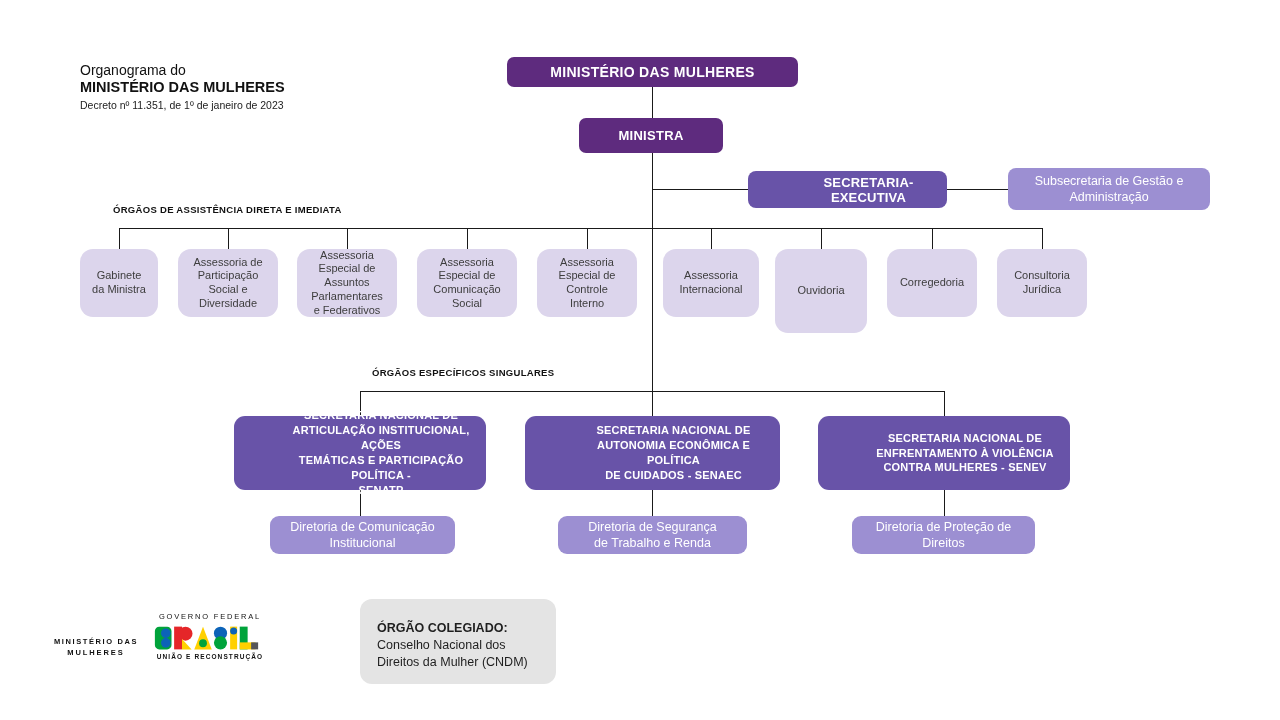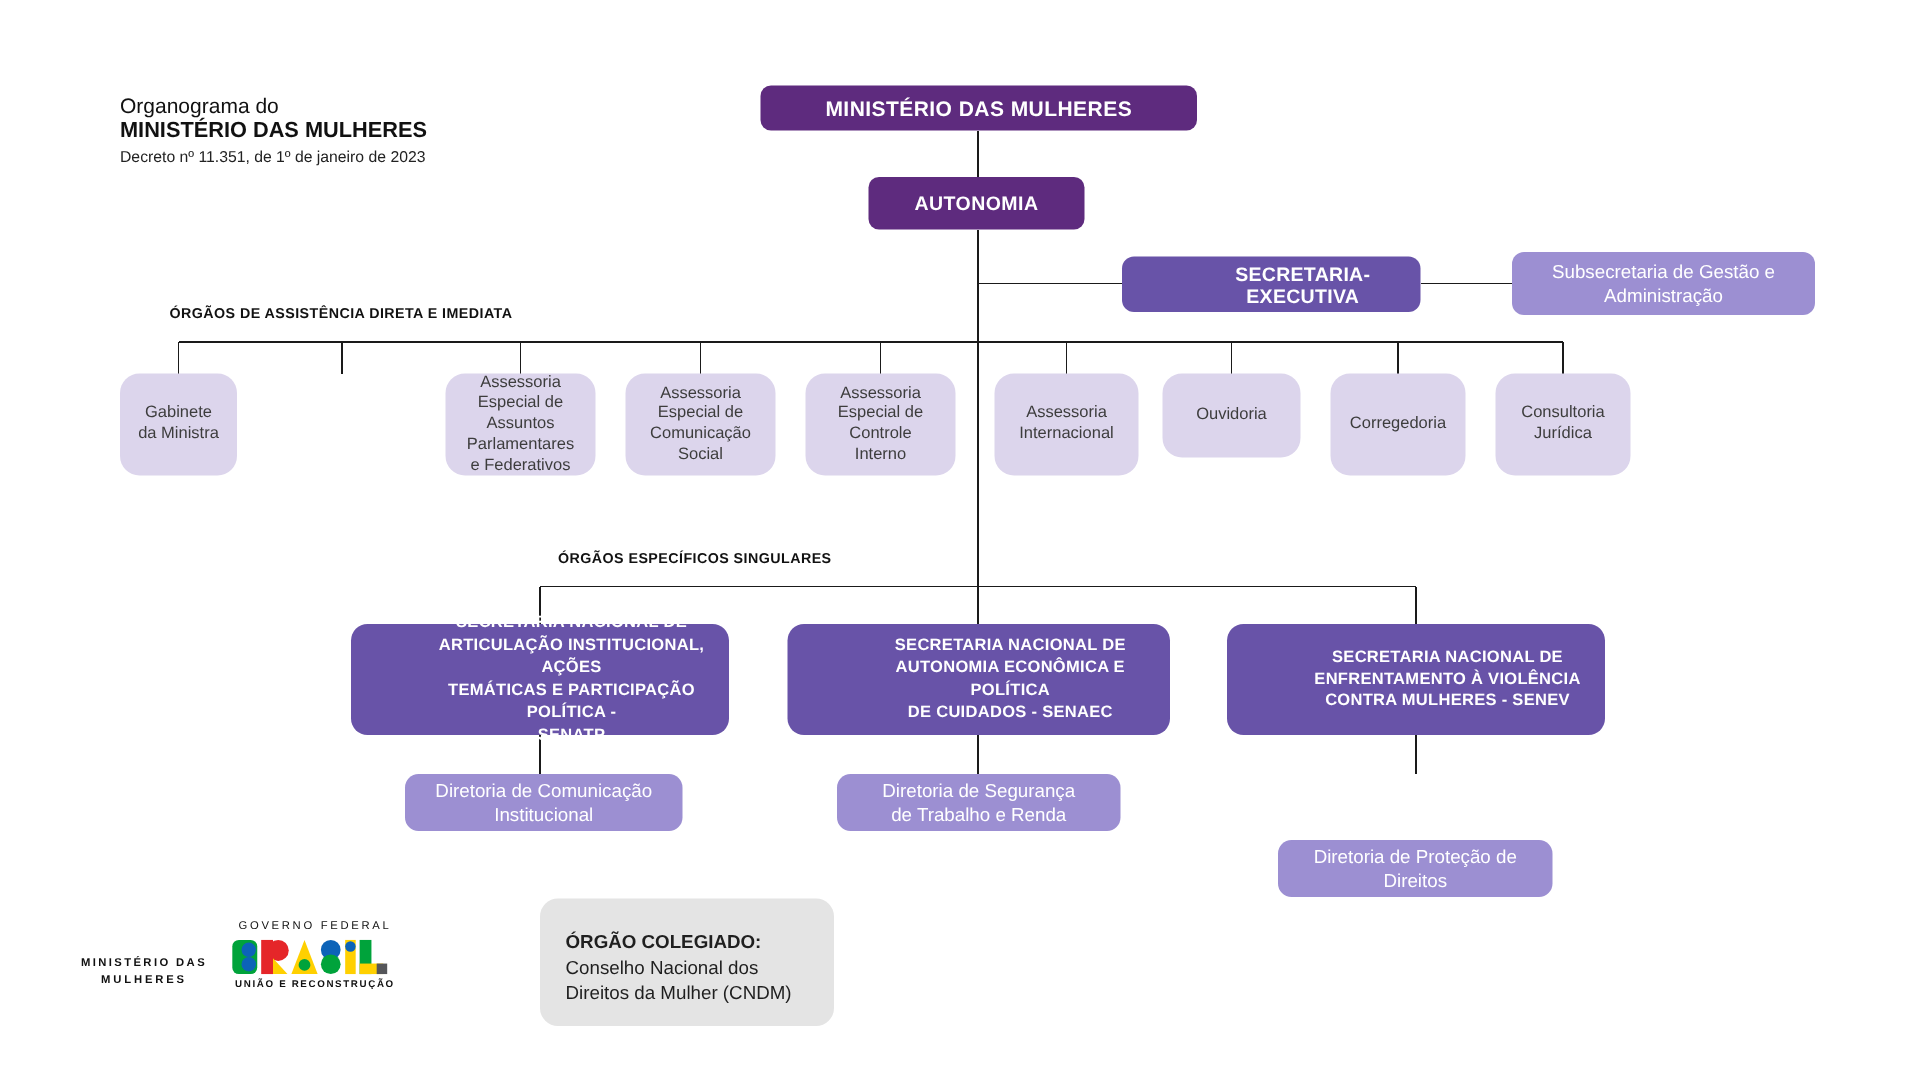--- a/index.html
+++ b/index.html
@@ -62,47 +62,51 @@
   </svg>
 
   <div class="title-block">
     <div class="t1">Organograma do</div>
     <div class="t2">MINISTÉRIO DAS MULHERES</div>
     <div class="t3">Decreto nº 11.351, de 1º de janeiro de 2023</div>
   </div>
 
   <div class="box dark" style="left:507px;top:57px;width:291px;height:30px;">MINISTÉRIO DAS MULHERES</div>
 
-  <div class="box dark" style="left:579px;top:118px;width:144px;height:35px;font-size:13px;">AUTONOMIA</div>
+  <div class="box dark" style="left:579px;top:118px;width:144px;height:35px;font-size:13px;">MINISTRA</div>
 
   <div class="box mid" style="left:748px;top:171px;width:199px;height:37px;">SECRETARIA-EXECUTIVA</div>
 
   <div class="box soft" style="left:1008px;top:168px;width:202px;height:42px;">Subsecretaria de Gestão e
 Administração</div>
 
   <div class="section-label" style="left:113px;top:204px;text-align:center;">ÓRGÃOS DE ASSISTÊNCIA DIRETA E IMEDIATA</div>
 
   <div class="box lav" style="left:80px;top:249px;width:78px;height:68px;">Gabinete
 da Ministra</div>
+  <div class="box lav" style="left:178px;top:249px;width:100px;height:68px;">Assessoria de
+Participação
+Social e
+Diversidade</div>
   <div class="box lav" style="left:297px;top:249px;width:100px;height:68px;">Assessoria
 Especial de
 Assuntos
 Parlamentares
 e Federativos</div>
   <div class="box lav" style="left:417px;top:249px;width:100px;height:68px;">Assessoria
 Especial de
 Comunicação
 Social</div>
   <div class="box lav" style="left:537px;top:249px;width:100px;height:68px;">Assessoria
 Especial de
 Controle
 Interno</div>
   <div class="box lav" style="left:663px;top:249px;width:96px;height:68px;">Assessoria
 Internacional</div>
-  <div class="box lav" style="left:775px;top:249px;width:92px;height:56px;text-align:right;">Ouvidoria</div>
+  <div class="box lav" style="left:775px;top:249px;width:92px;height:84px;text-align:right;">Ouvidoria</div>
   <div class="box lav" style="left:887px;top:249px;width:90px;height:68px;">Corregedoria</div>
   <div class="box lav" style="left:997px;top:249px;width:90px;height:68px;">Consultoria
 Jurídica</div>
 
   <div class="section-label" style="left:372px;top:367px;">ÓRGÃOS ESPECÍFICOS SINGULARES</div>
 
   <div class="box mid small" style="left:234px;top:416px;width:252px;height:74px;">SECRETARIA NACIONAL DE
 ARTICULAÇÃO INSTITUCIONAL, AÇÕES
 TEMÁTICAS E PARTICIPAÇÃO POLÍTICA -
 SENATP</div>
@@ -110,21 +114,21 @@
 AUTONOMIA ECONÔMICA E POLÍTICA
 DE CUIDADOS - SENAEC</div>
   <div class="box mid small" style="left:818px;top:416px;width:252px;height:74px;">SECRETARIA NACIONAL DE
 ENFRENTAMENTO À VIOLÊNCIA
 CONTRA MULHERES - SENEV</div>
 
   <div class="box soft" style="left:270px;top:516px;width:185px;height:38px;border-radius:9px;">Diretoria de Comunicação
 Institucional</div>
   <div class="box soft" style="left:558px;top:516px;width:189px;height:38px;border-radius:9px;">Diretoria de Segurança
 de Trabalho e Renda</div>
-  <div class="box soft" style="left:852px;top:516px;width:183px;height:38px;border-radius:9px;margin-top:44px;">Diretoria de Proteção de
+  <div class="box soft" style="left:852px;top:516px;width:183px;height:38px;border-radius:9px;">Diretoria de Proteção de
 Direitos</div>
 
   <div class="mm-wordmark">
     <div class="m1">MINISTÉRIO DAS</div>
     <div class="m2">MULHERES</div>
   </div>
 
   <div class="gov-logo">
     <div class="g1">GOVERNO FEDERAL</div>
     <svg width="112" height="28" viewBox="0 0 126 32">

